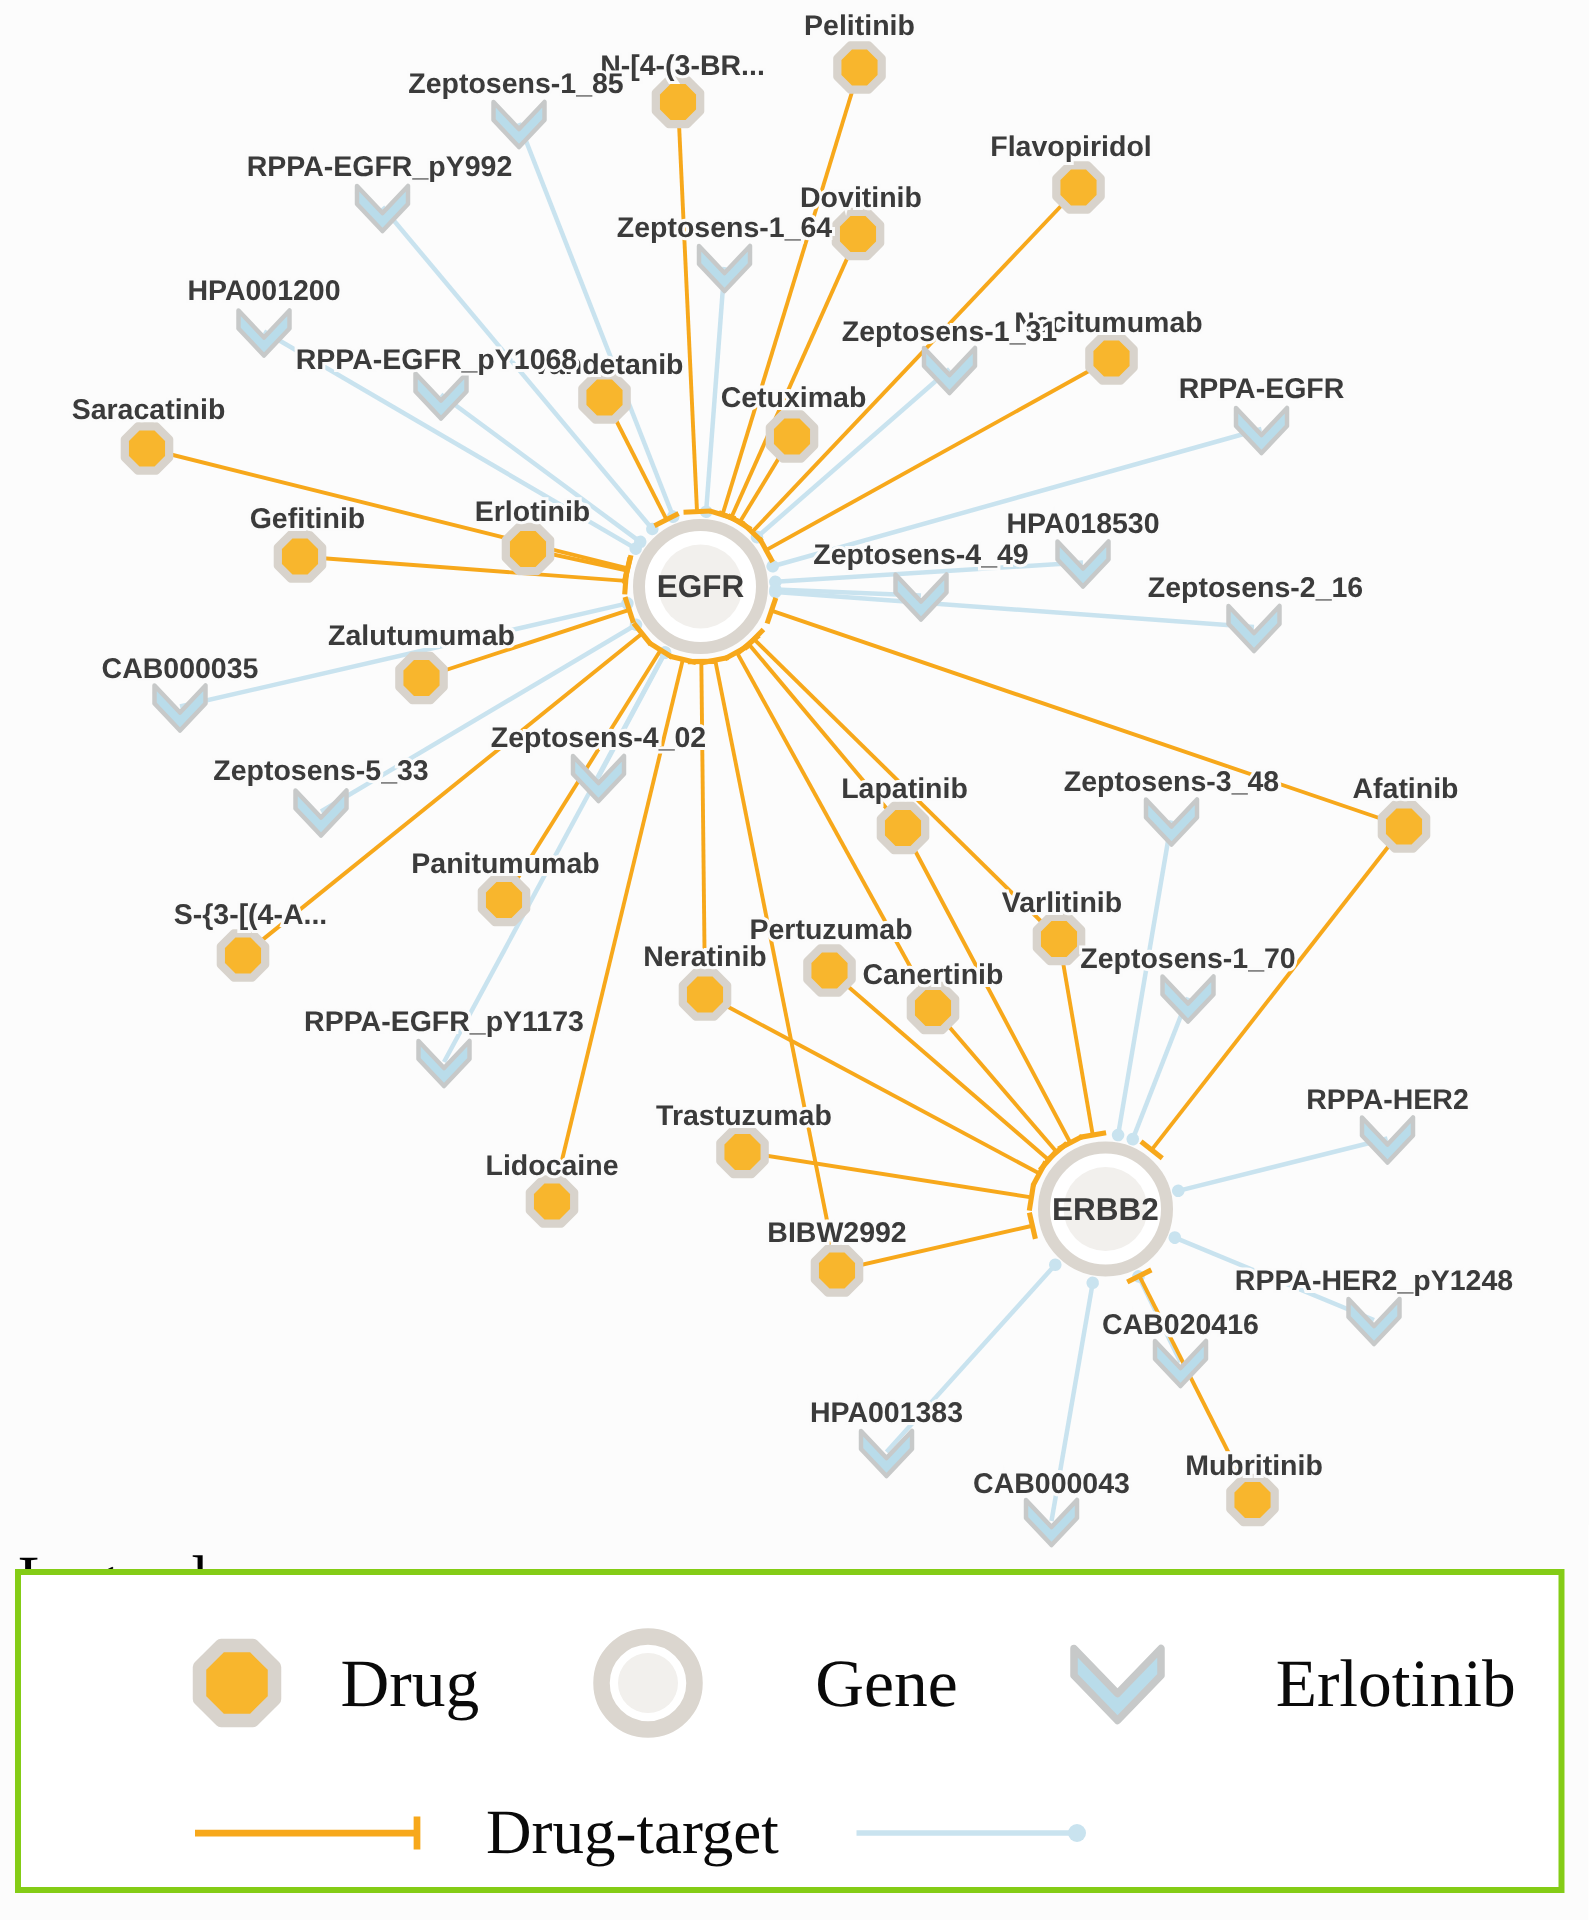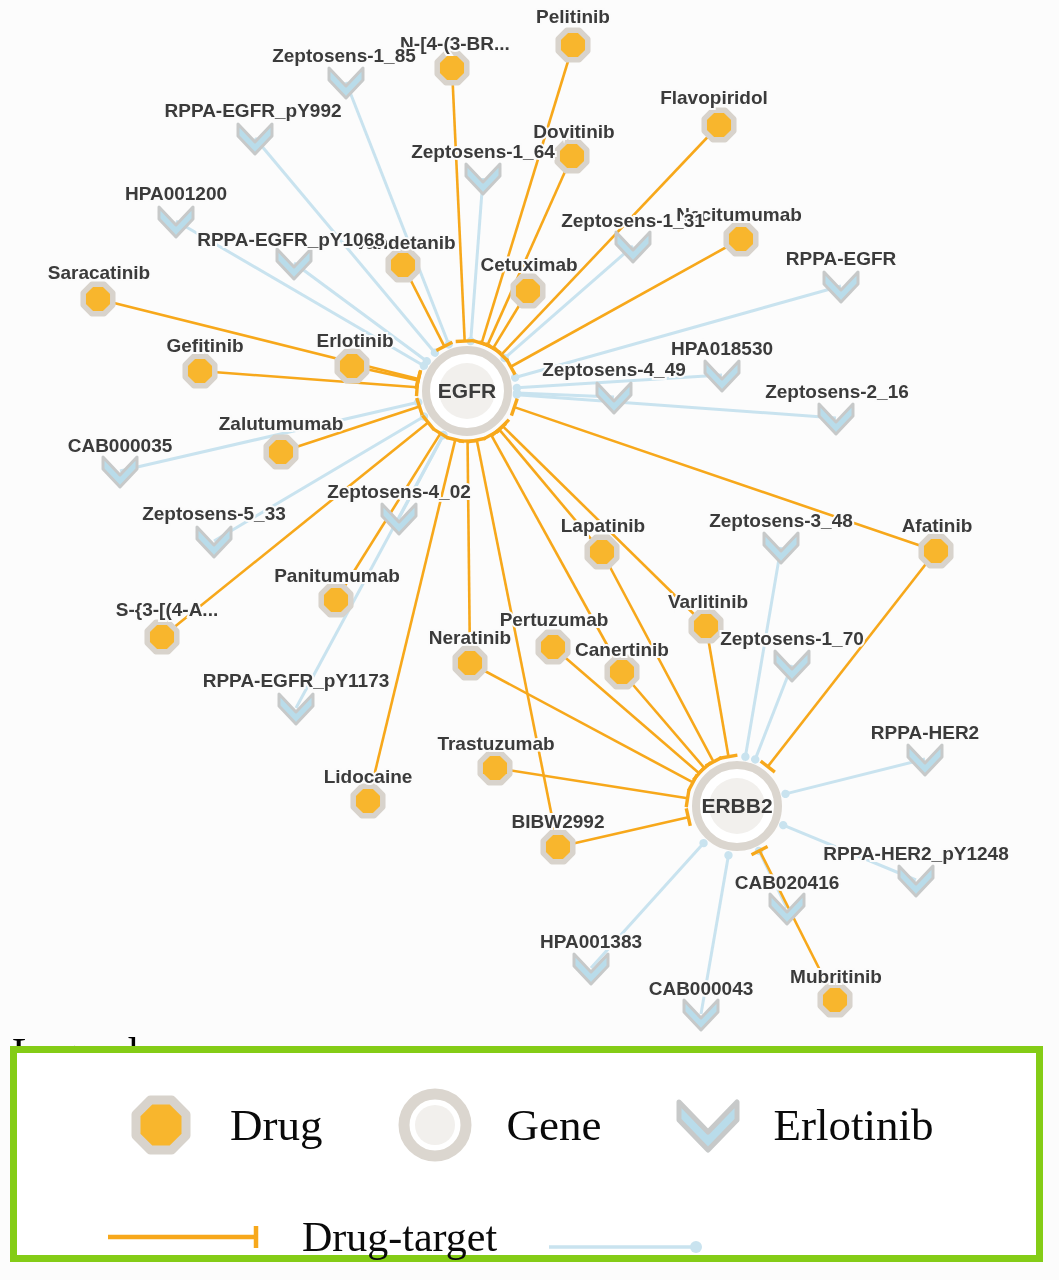--- a/index.html
+++ b/index.html
@@ -51,40 +51,40 @@
     font-weight: normal;
     font-size: 42px;
     color: #000000;
   }
   .legend-box {
     position: absolute;
     left: 10px;
     top: 1046px;
     width: 1033px;
     height: 216px;
-    border: 7px solid #84cc16;
+    border: 4px solid #84cc16;
     background: #FFFFFF;
     box-sizing: border-box;
   }
   .legend-row1 {
     display: flex;
     align-items: center;
     height: 128px;
     padding-left: 105px;
     padding-top: 8px;
   }
   .legend-row2 {
     display: flex;
-    align-items: flex-end;
+    align-items: center;
     height: 72px;
-    padding-left: 87px;
+    padding-left: 112px;
   }
   .li { display: flex; align-items: center; }
   .li .licon { margin-right: 30px; flex: 0 0 auto; }
-  .legend-row1 .li + .li { margin-left: 72px; }
+  .legend-row1 .li + .li { margin-left: 72px; gap: 40px; }
   .legend-row2 .li + .li { margin-left: 48px; }
   .legend-text {
     font-family: "Liberation Serif", serif;
     font-size: 45px;
     color: #0a0a0a;
     white-space: nowrap;
   }
   .legend-row2 .legend-text { font-size: 42px; }
   .legend-oct { stroke-width: 9; }
   .legend-chev { stroke-width: 5; }

